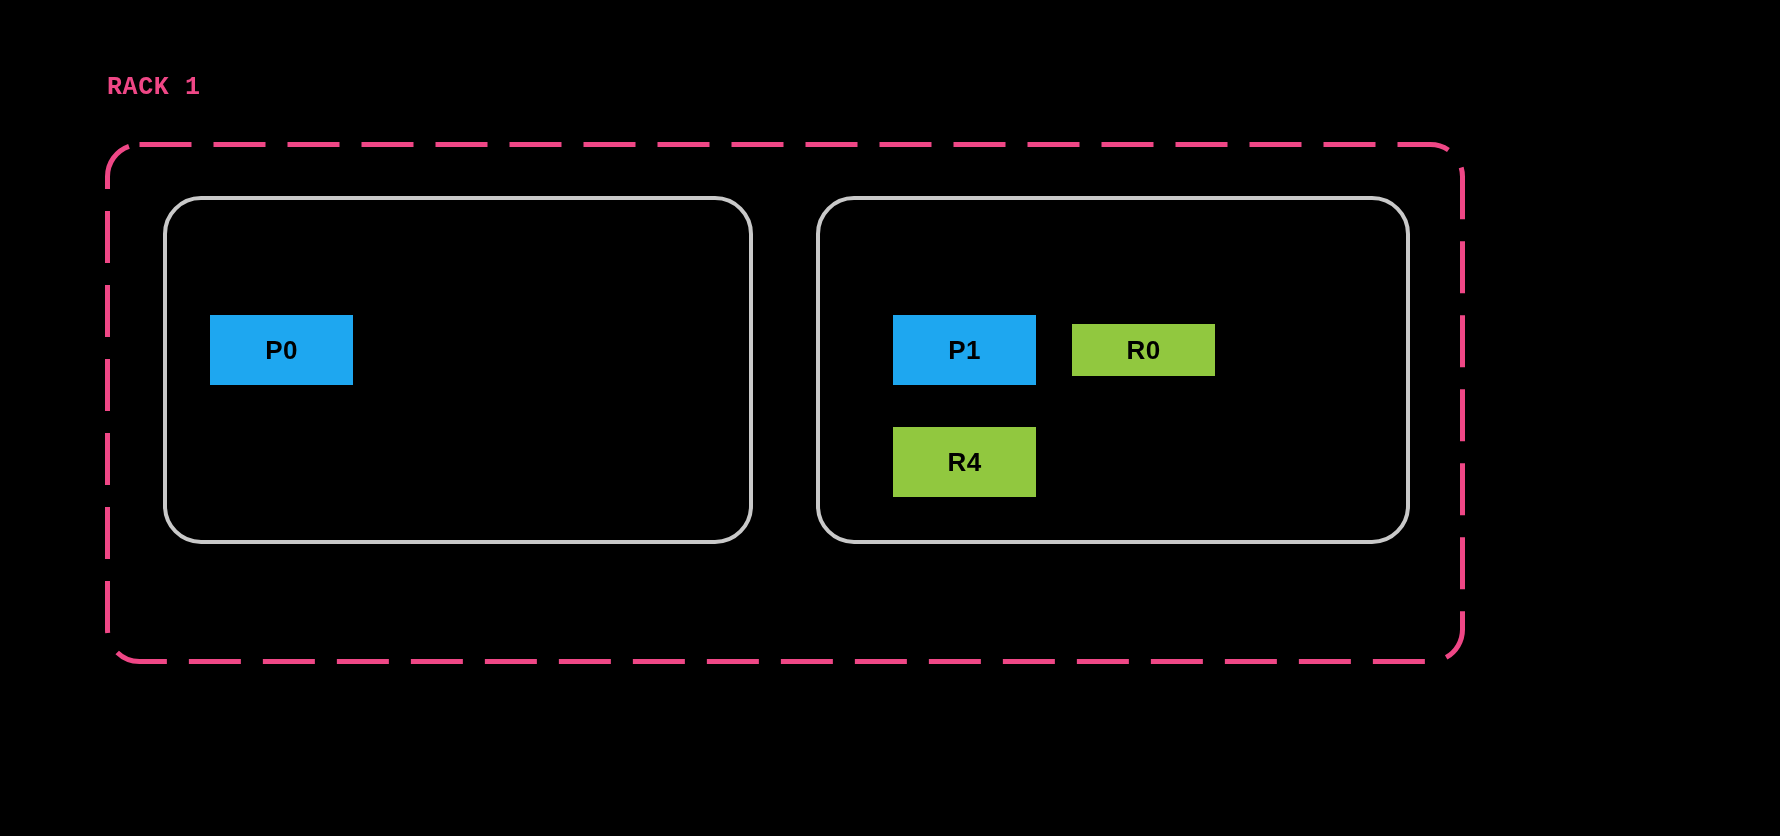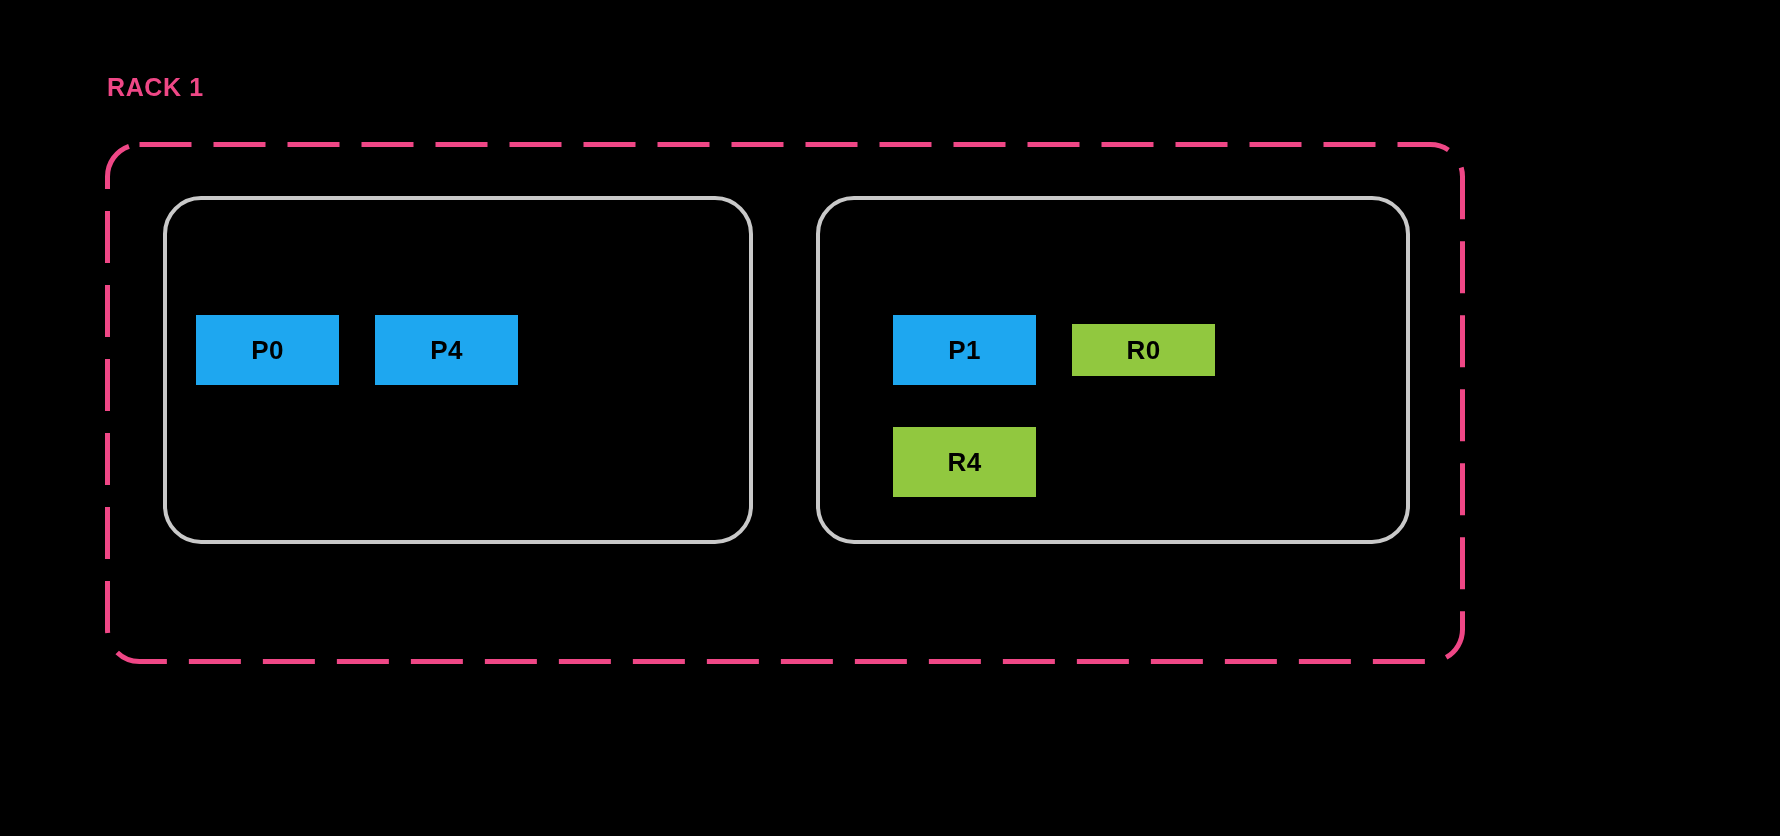--- a/index.html
+++ b/index.html
@@ -22,20 +22,21 @@
   .rack-label {
     position: absolute;
     left: 107px;
     top: 75px;
     font-size: 25px;
     font-weight: 700;
     letter-spacing: 0.6px;
     color: #ef4786;
     white-space: nowrap;
     line-height: 1;
+    font-family: Liberation Mono, monospace;
   }
 
   
   .rack-boundary {
     position: absolute;
     left: 105px;
     top: 142px;
     width: 1360px;
     height: 522px;
     box-sizing: border-box;
@@ -56,21 +57,21 @@
   .node-group.left  { left: 163px; top: 196px; width: 590px; height: 348px; }
   .node-group.right { left: 816px; top: 196px; width: 594px; height: 348px; }
 
   
   .chip-row {
     position: absolute;
     display: flex;
     align-items: center;
     gap: 36px;
   }
-  .node-group.left  .chip-row { left: 29px; }
+  .node-group.left  .chip-row { left: 43px; gap: 18px; }
   .node-group.right .chip-row { left: 45px; padding-left: 28px; }
   .chip-row.row-primary { top: 115px; }
   .chip-row.row-replica { top: 227px; }
 
   .chip {
     box-sizing: border-box;
     width: 143px;
     height: 70px;
     display: flex;
     align-items: center;
@@ -95,21 +96,20 @@
 
   <div class="rack-boundary">
     <svg viewBox="0 0 1360 522" preserveAspectRatio="none">
       <rect x="2.5" y="2.5" width="1355" height="517" rx="32" ry="32" fill="none" stroke="#ef4786" stroke-width="5" stroke-dasharray="52 22" stroke-linecap="butt"></rect>
     </svg>
   </div>
 
   <div class="node-group left">
     <div class="chip-row row-primary">
       <div class="chip primary">P0</div>
-      <div class="chip primary">P4</div>
     </div>
     <div class="chip-row row-replica">
     </div>
   </div>
 
   <div class="node-group right">
     <div class="chip-row row-primary">
       <div class="chip primary">P1</div>
       <div class="chip replica compact">R0</div>
     </div>

